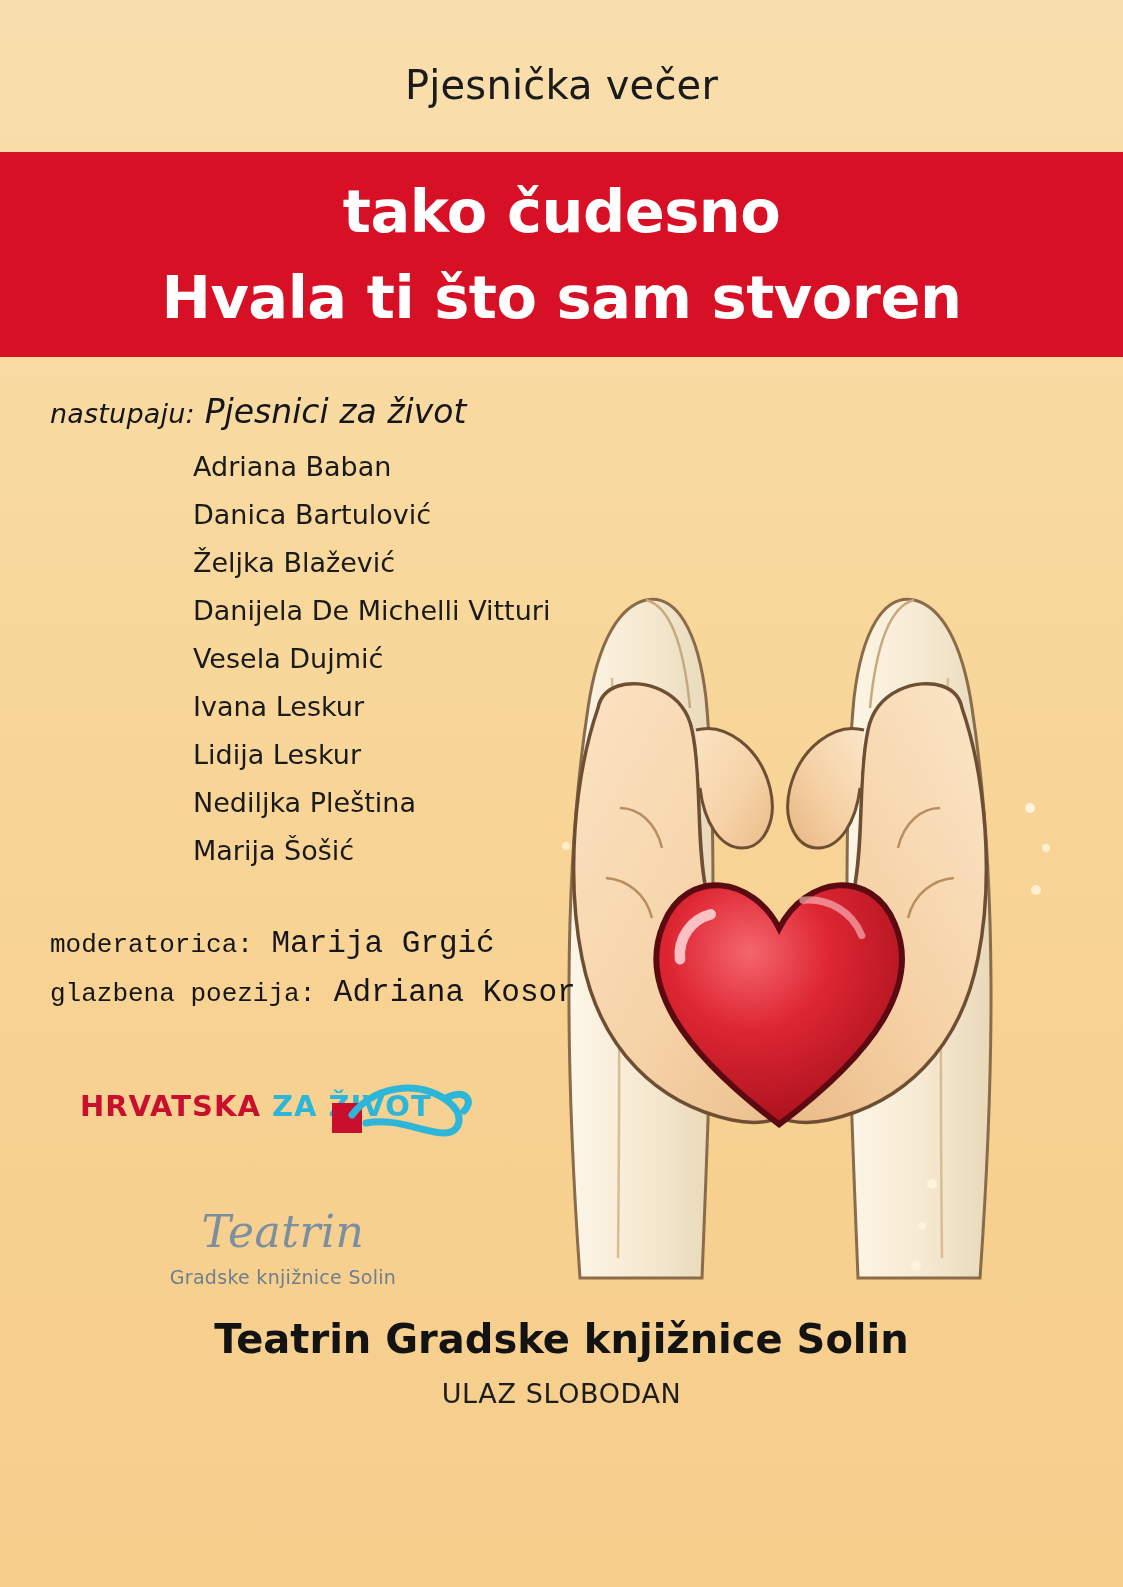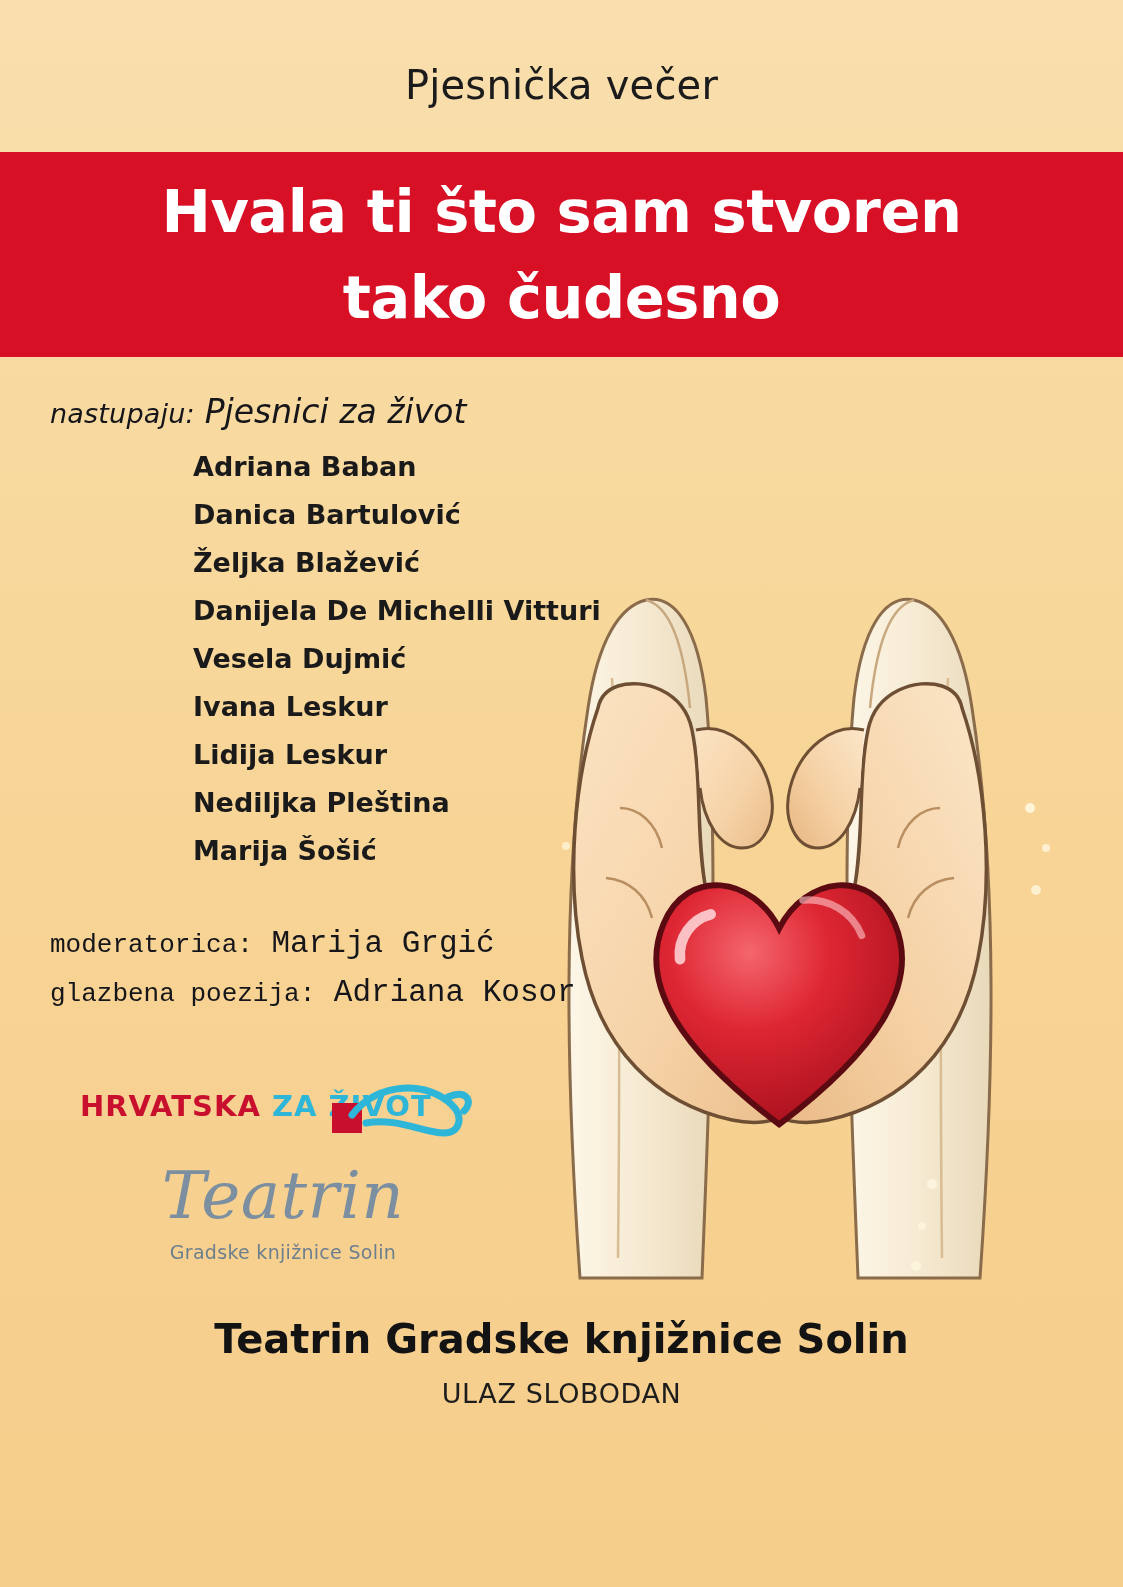--- a/index.html
+++ b/index.html
@@ -83,21 +83,20 @@
   .poets {
     margin-left: 143px;
   }
   .poet {
     font-size: 27px;
     color: #1a1a1a;
     font-family: "DejaVu Sans", sans-serif;
     line-height: 1.0;
     margin-bottom: 21px;
     white-space: nowrap;
-    font-weight: bold;
   }
   .credits {
     margin-top: 62px;
   }
   .credit-line {
     font-size: 31px;
     color: #15151a;
     font-family: Liberation Mono, monospace;
     margin-bottom: 14px;
     white-space: nowrap;
@@ -138,24 +137,25 @@
     position: absolute;
     top: 1163px;
     left: 118px;
     width: 330px;
     height: 130px;
     text-align: center;
   }
   .teatrin-word {
     font-family: "DejaVu Serif", serif;
     font-style: italic;
-    font-size: 66px;
+    font-size: 44px;
     color: #7b8fa0;
     line-height: 1;
     letter-spacing: 0.5px;
+    margin-top: 47px;
   }
   .teatrin-sub {
     font-family: "DejaVu Sans", sans-serif;
     font-size: 19px;
     color: #6d7f8e;
     margin-top: 12px;
     letter-spacing: 0.3px;
   }
 
   
@@ -198,22 +198,22 @@
 </style>
 </head>
 <body>
 
 <div class="poster">
 
   <div class="kicker">Pjesnička večer</div>
 
   <div class="title-band">
     <div class="title-text">
+      <div>tako čudesno</div>
       <div>Hvala ti što sam stvoren</div>
-      <div>tako čudesno</div>
     </div>
   </div>
 
   <div class="illus">
     <svg viewBox="0 0 620 930" width="620" height="930" xmlns="http://www.w3.org/2000/svg">
       <defs>
         <linearGradient id="skin" x1="0" y1="0" x2="1" y2="1">
           <stop offset="0%" stop-color="#fbe3c2"></stop>
           <stop offset="55%" stop-color="#f6d3a8"></stop>
           <stop offset="100%" stop-color="#e9bb88"></stop>

